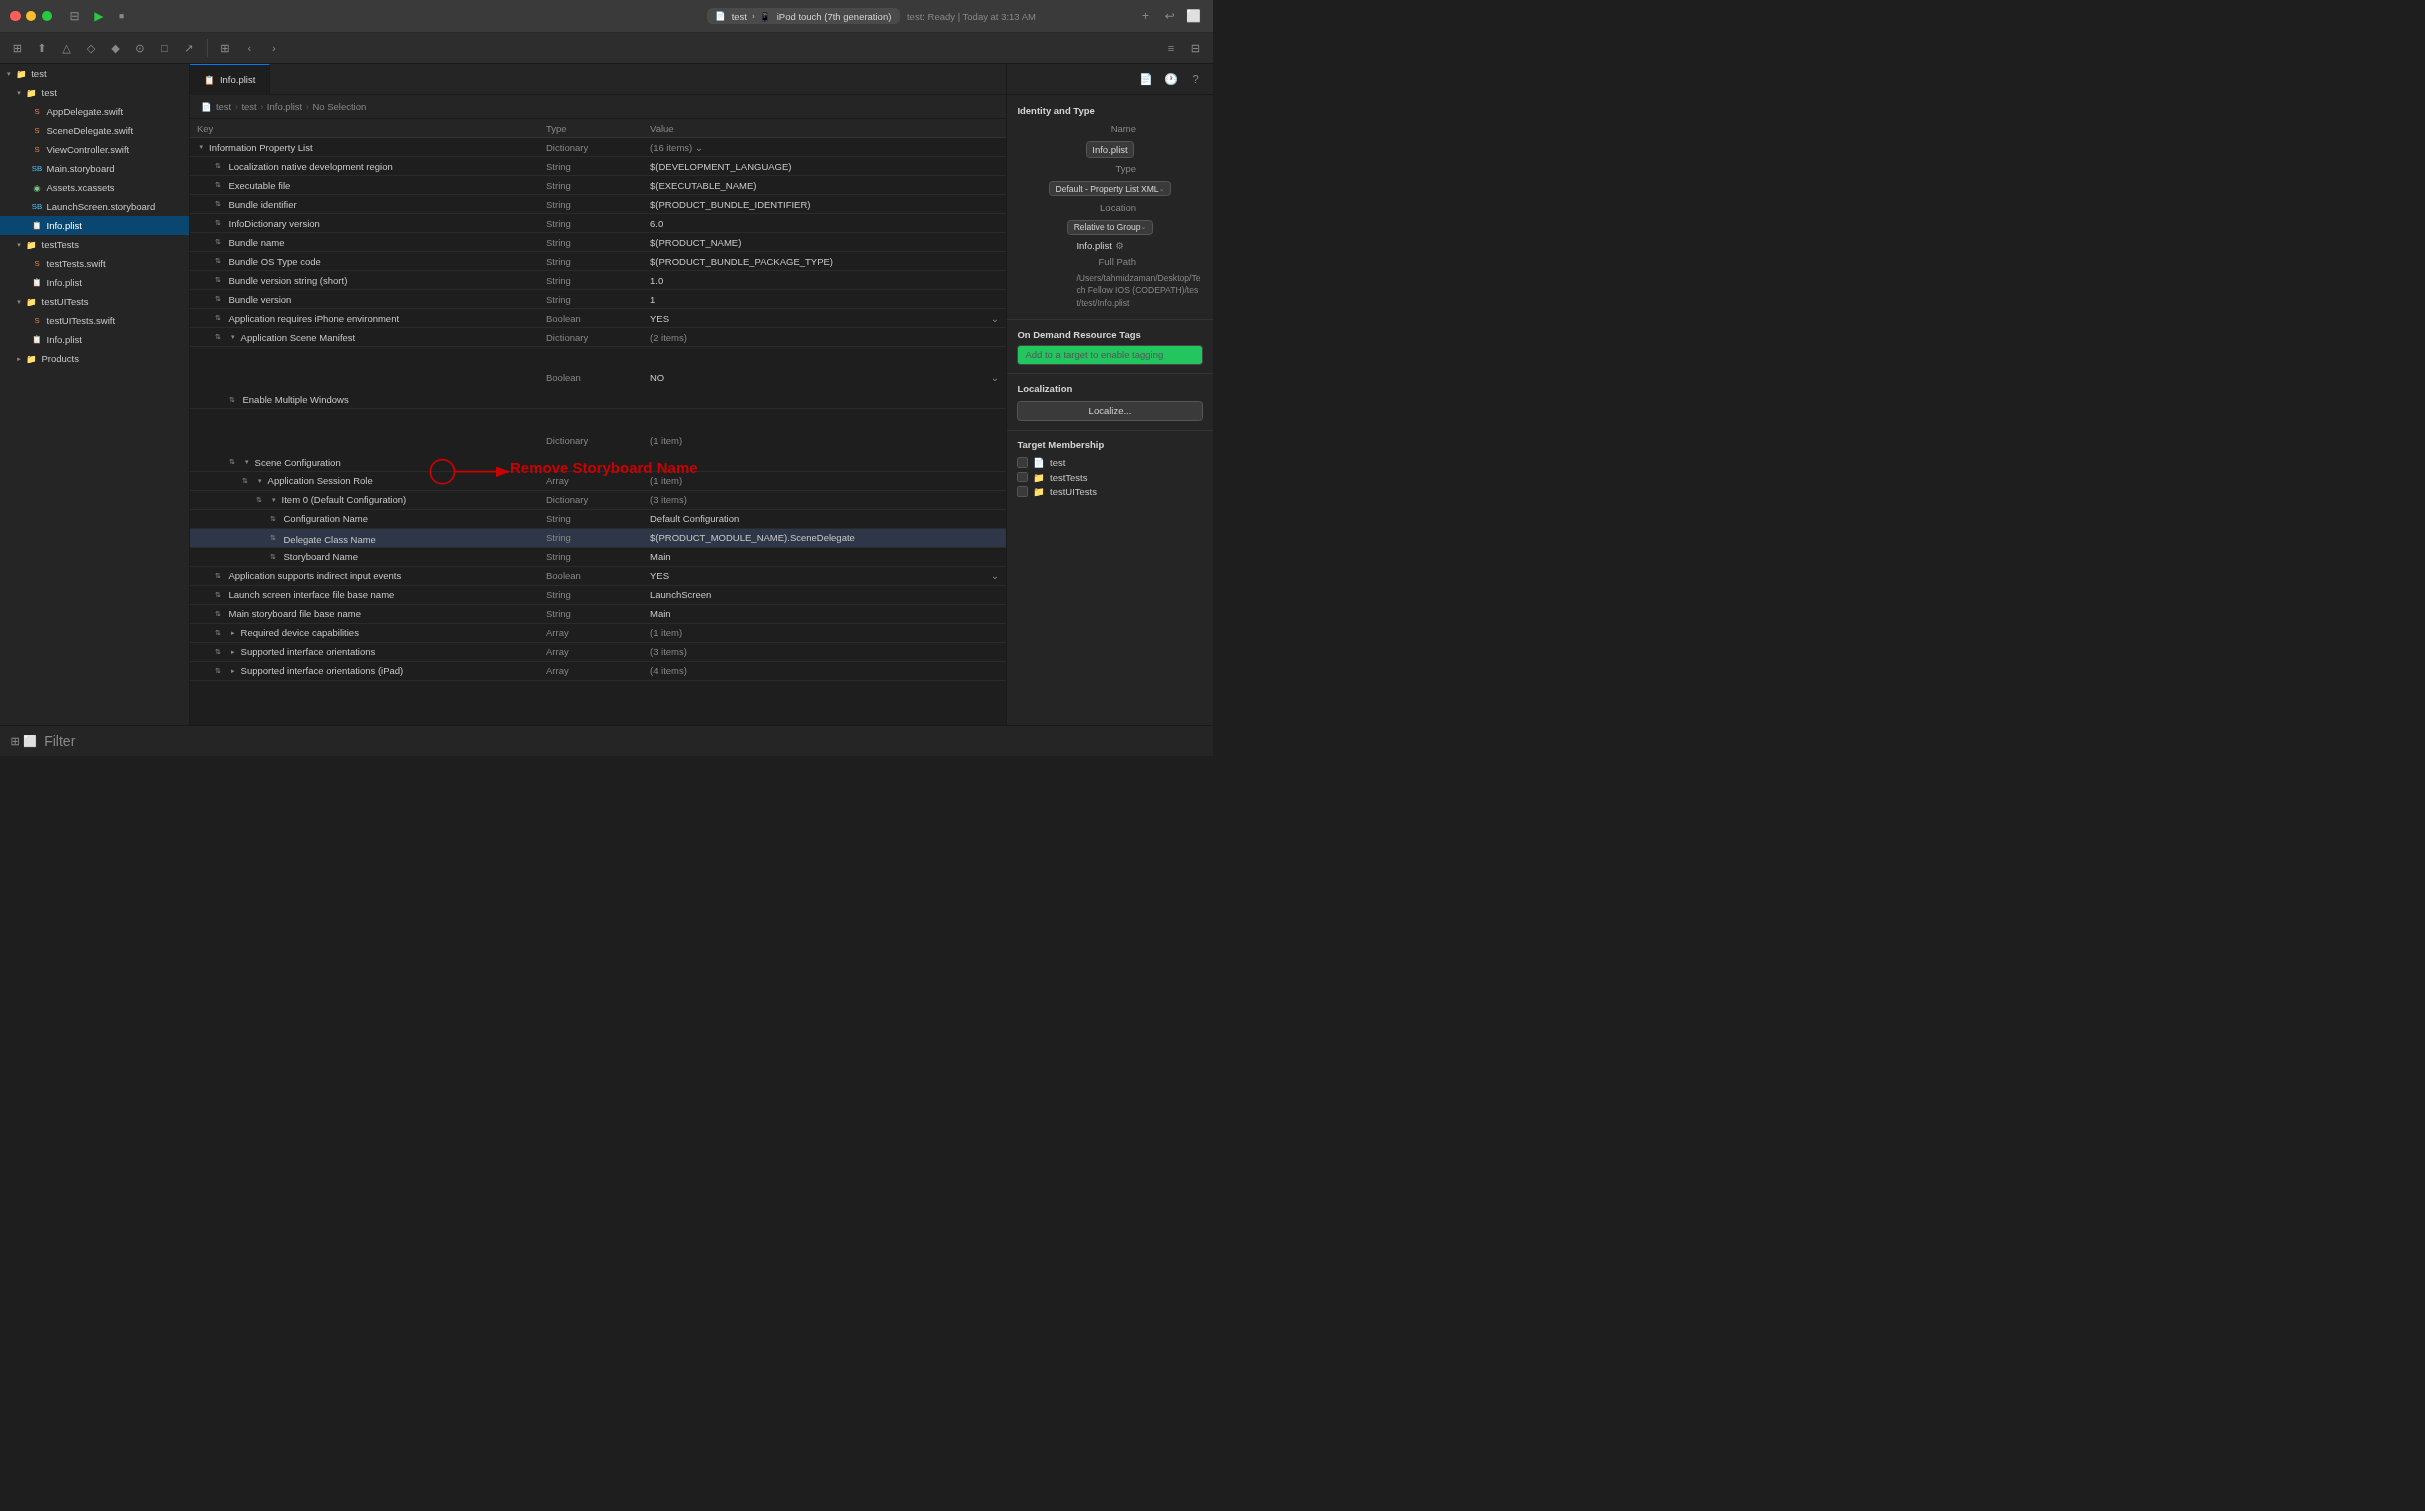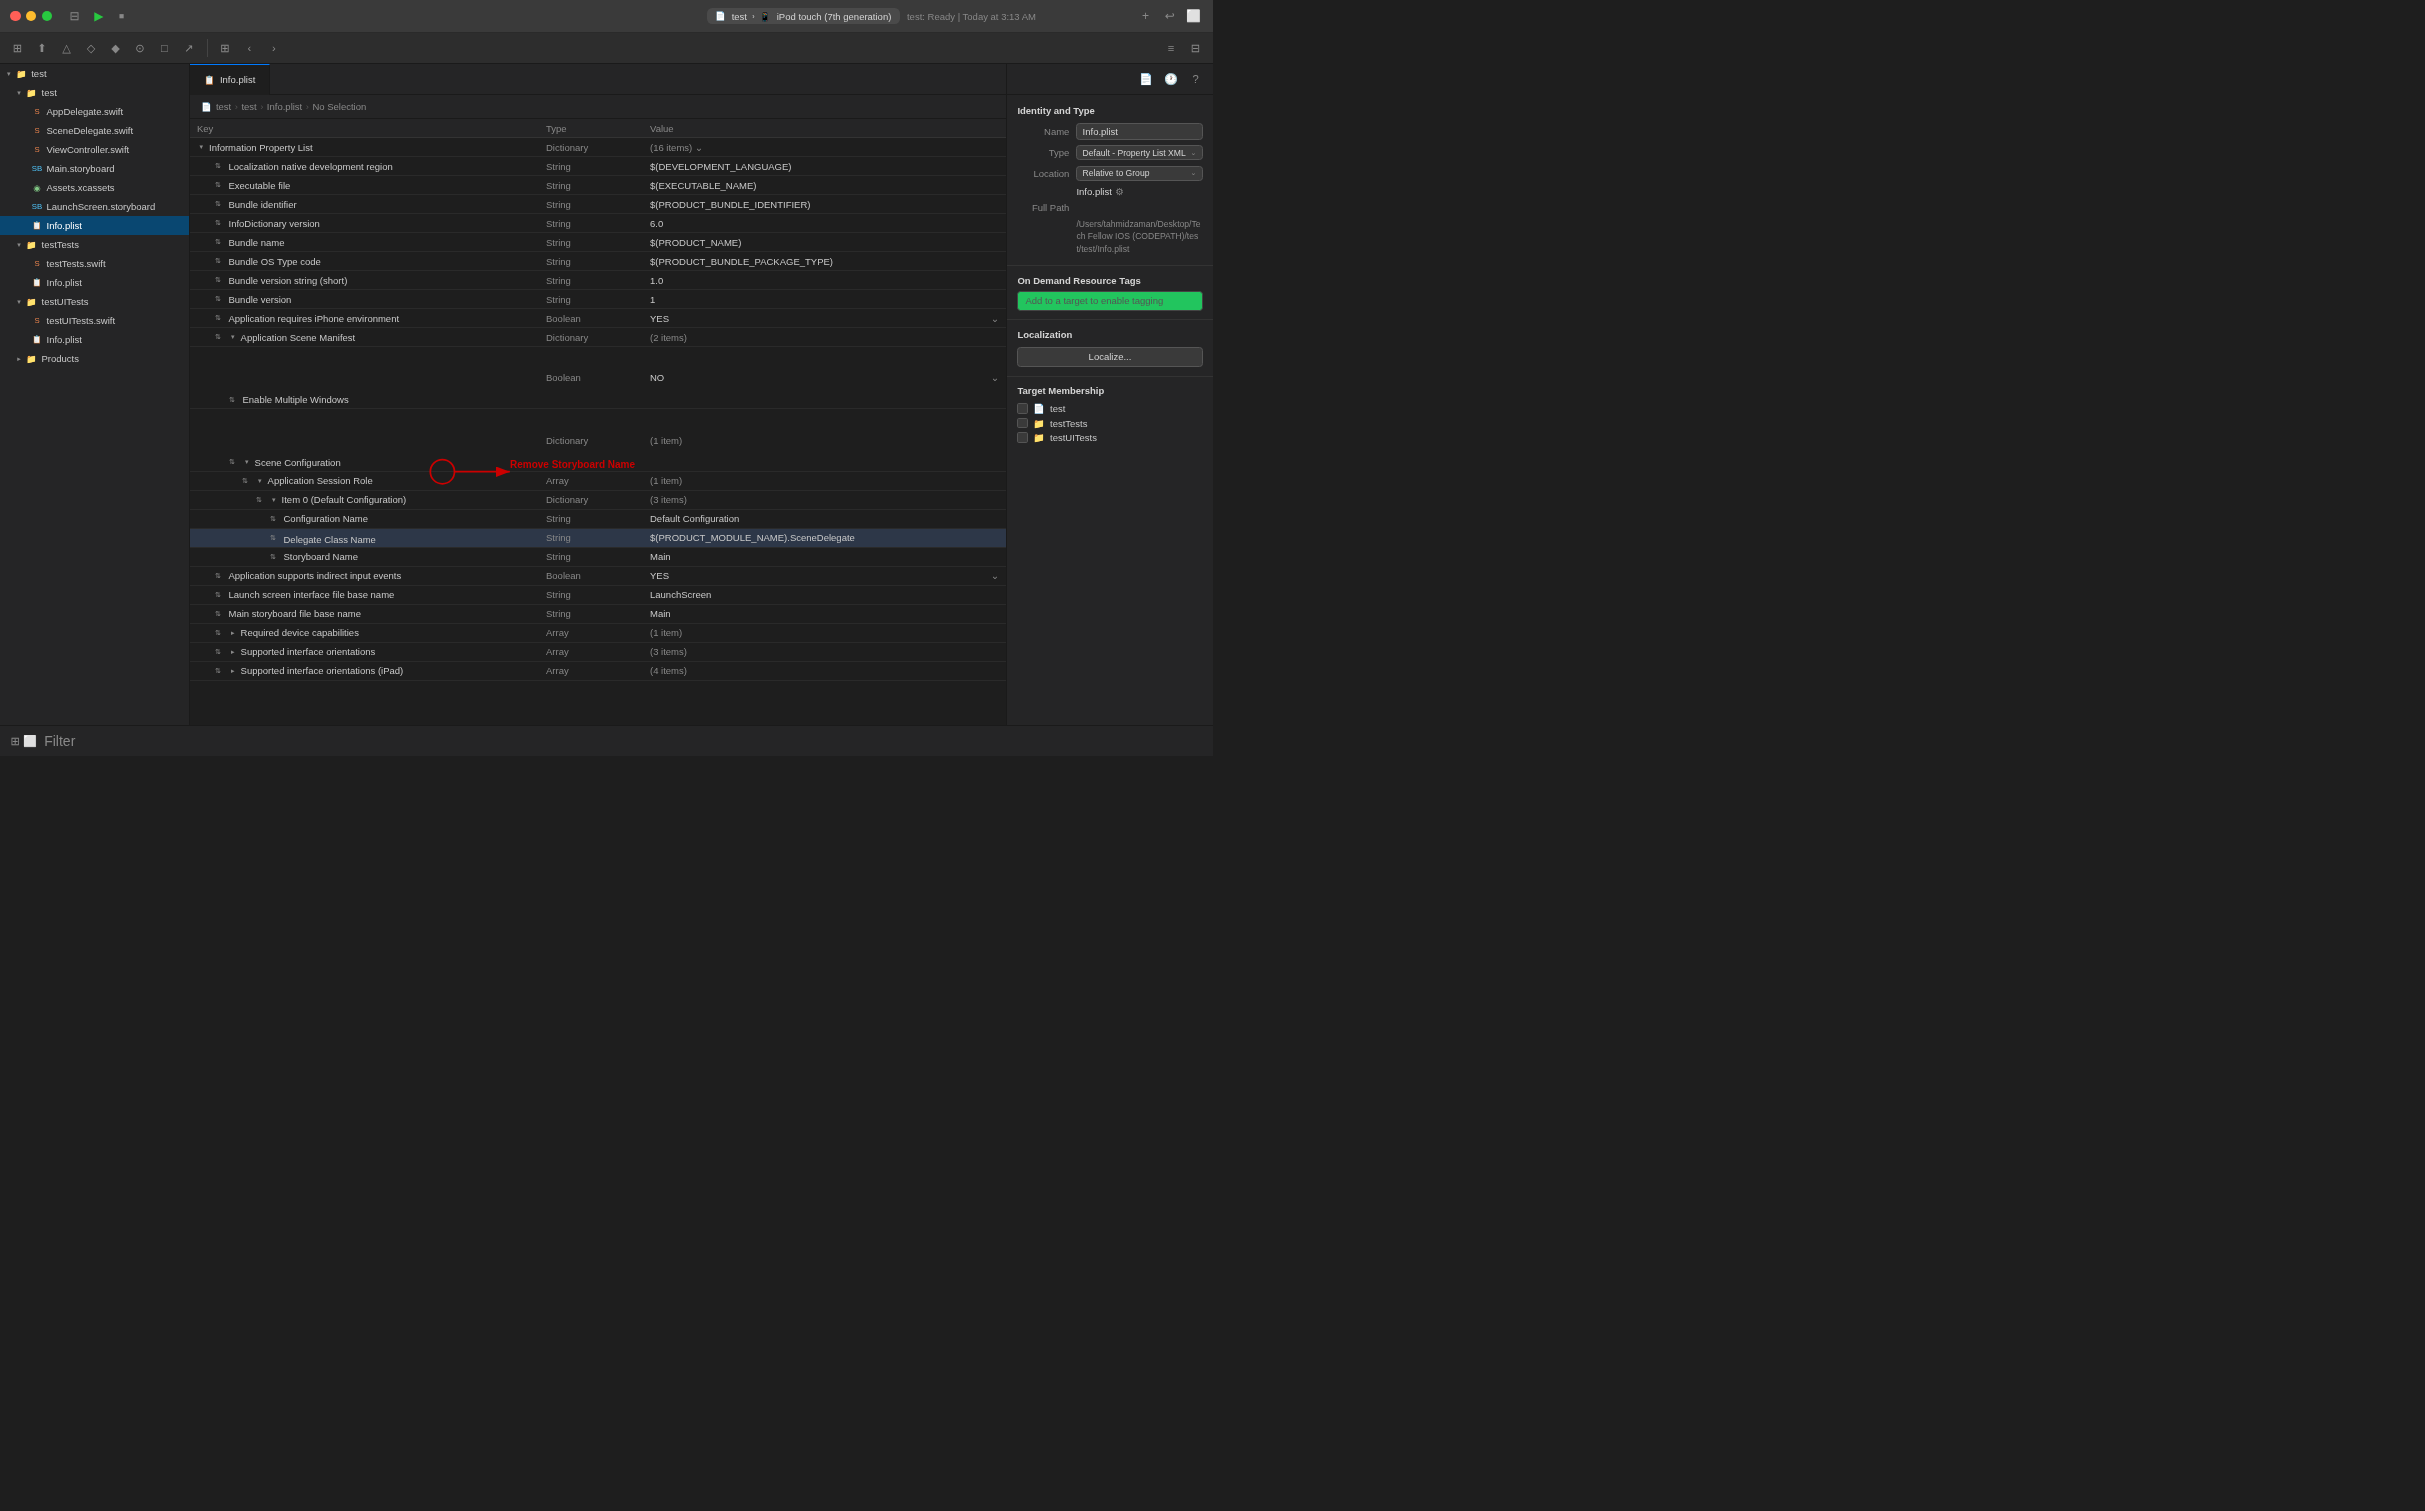--- a/index.html
+++ b/index.html
@@ -288,20 +288,21 @@
       font-size: 9.5px;
       font-weight: 600;
       color: #d4d4d4;
       margin-bottom: 7px;
     }
     .inspector-row {
       display: flex;
       align-items: center;
       margin-bottom: 5.2px;
       gap: 7px;
+      flex-direction: column;
     }
     .inspector-label {
       font-size: 9.5px;
       color: #888;
       width: 52px;
       text-align: right;
       flex-shrink: 0;
     }
     .inspector-value {
       flex: 1;
@@ -798,21 +799,21 @@
           <circle cx="292" cy="408" r="14" fill="none" stroke="#cc0000" stroke-width="2"></circle>
 
           <line x1="306" y1="408" x2="370" y2="408" stroke="#cc0000" stroke-width="2" marker-end="url(#arrowhead)"></line>
           <defs>
             <marker id="arrowhead" markerWidth="8" markerHeight="6" refX="8" refY="3" orient="auto">
               <polygon points="0 0, 8 3, 0 6" fill="#cc0000"></polygon>
             </marker>
           </defs>
         </svg>
 
-        <div style="position:absolute; top:340px; left:320px; color:#cc0000; font-size:10px; font-weight:700; white-space:nowrap; font-family: -apple-system, sans-serif;">Remove Storyboard Name</div>
+        <div style="position:absolute; top:340px; left:320px; color:#cc0000; font-size:15px; font-weight:700; white-space:nowrap; font-family: -apple-system, sans-serif;">Remove Storyboard Name</div>
       </div>
 
     </div>
   </div>
 
   <div class="inspector">
     <div class="inspector-toolbar">
       <div class="inspector-icon active">📄</div>
       <div class="inspector-icon">🕐</div>
       <div class="inspector-icon">?</div>

